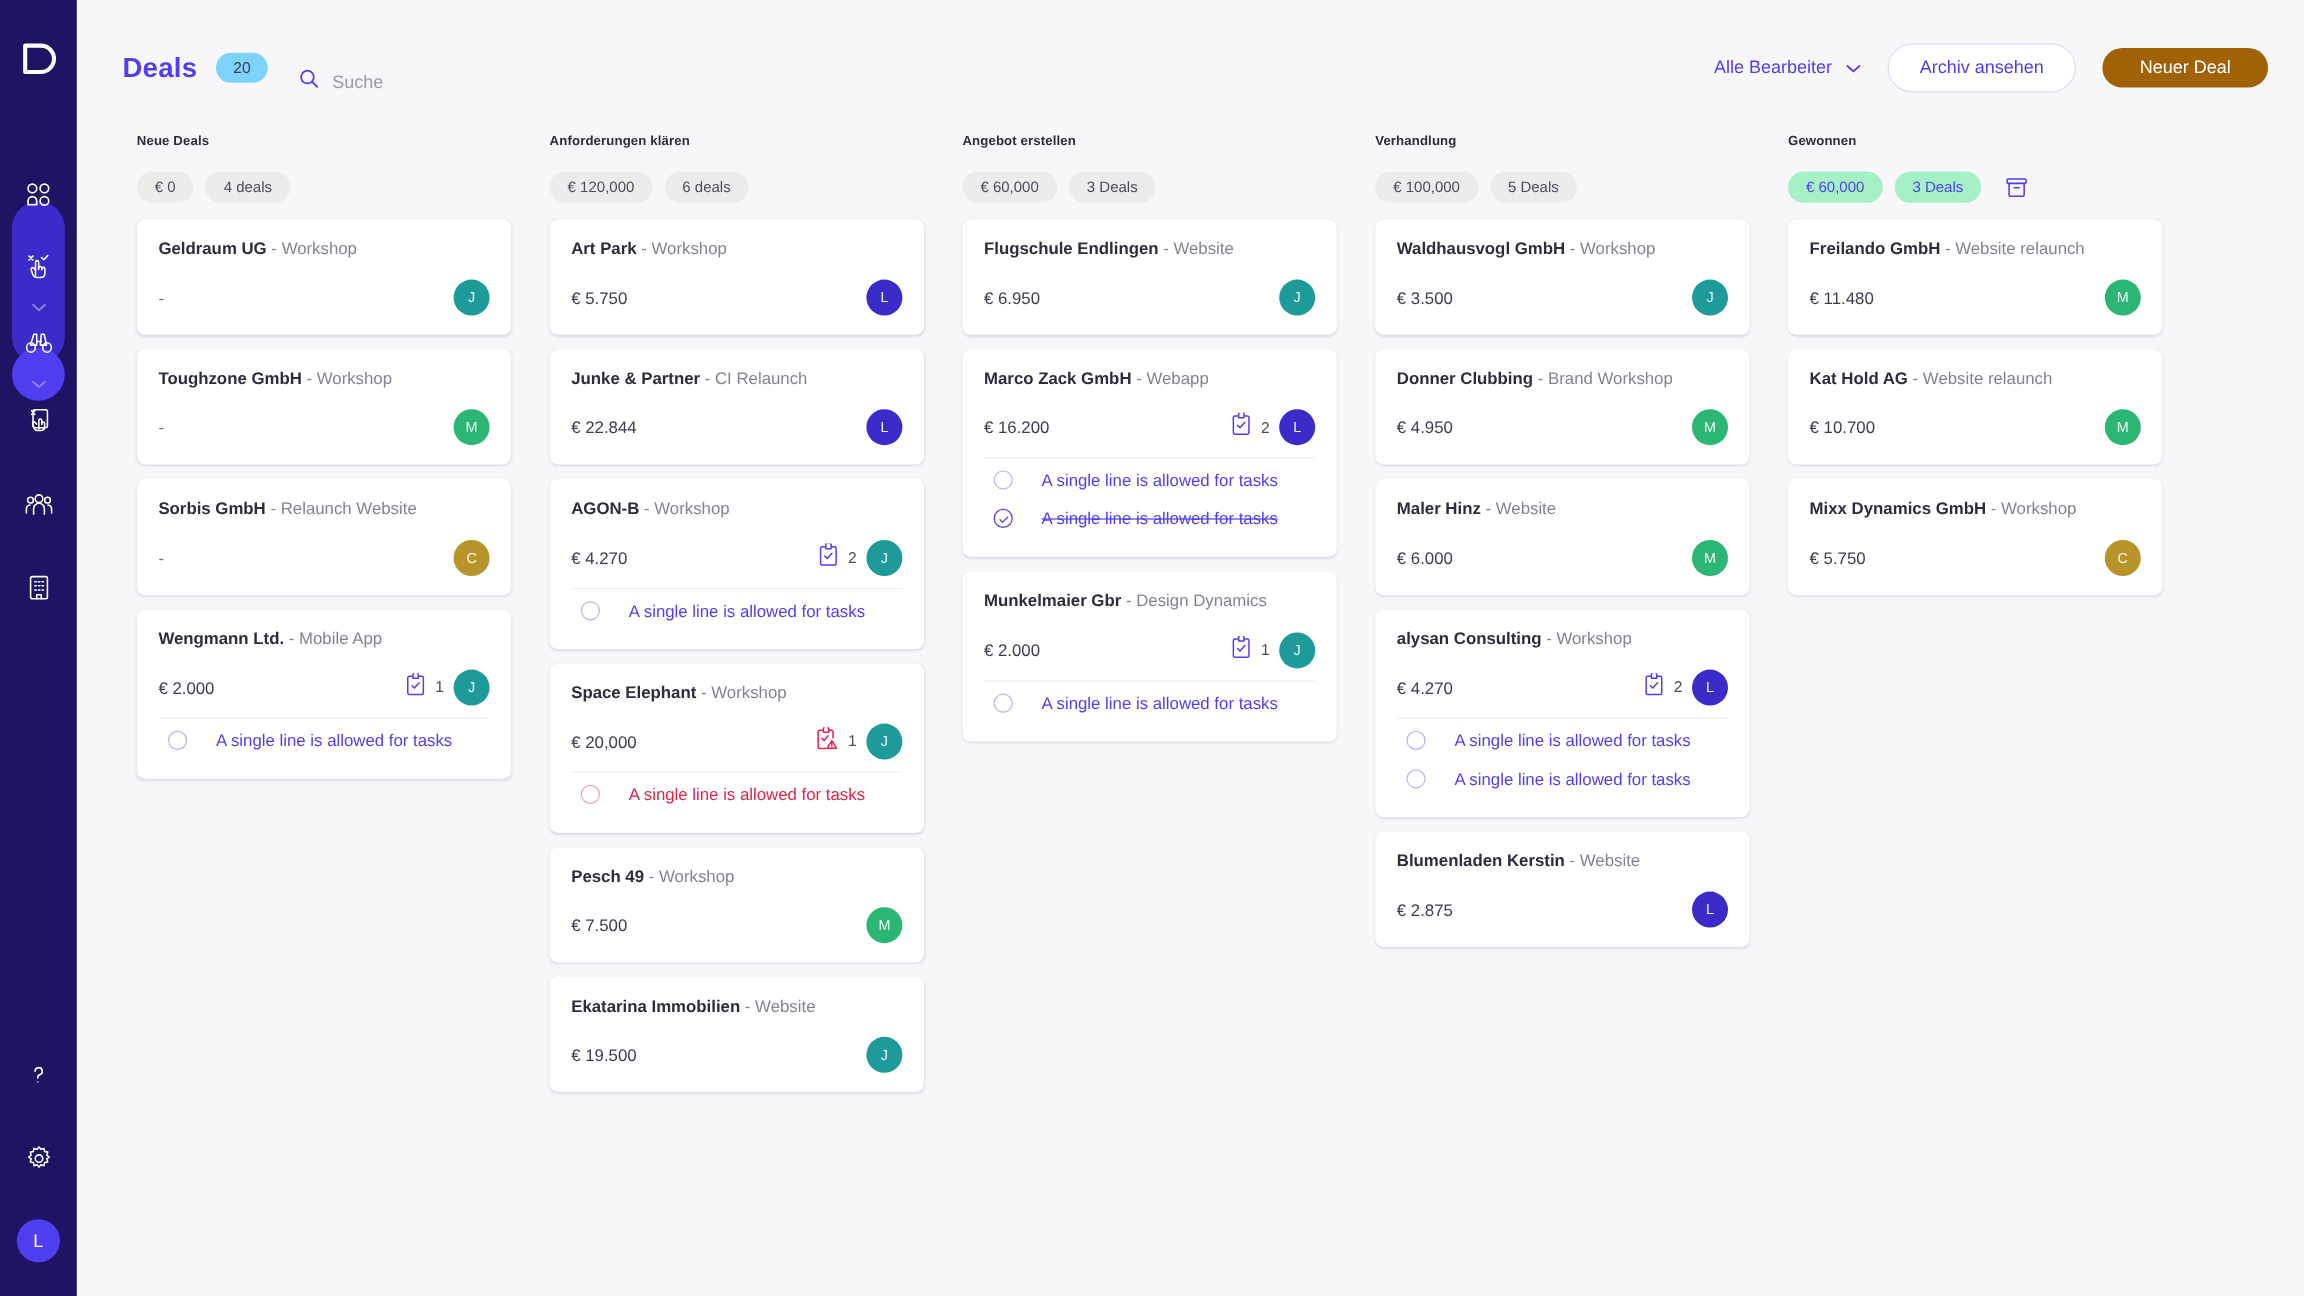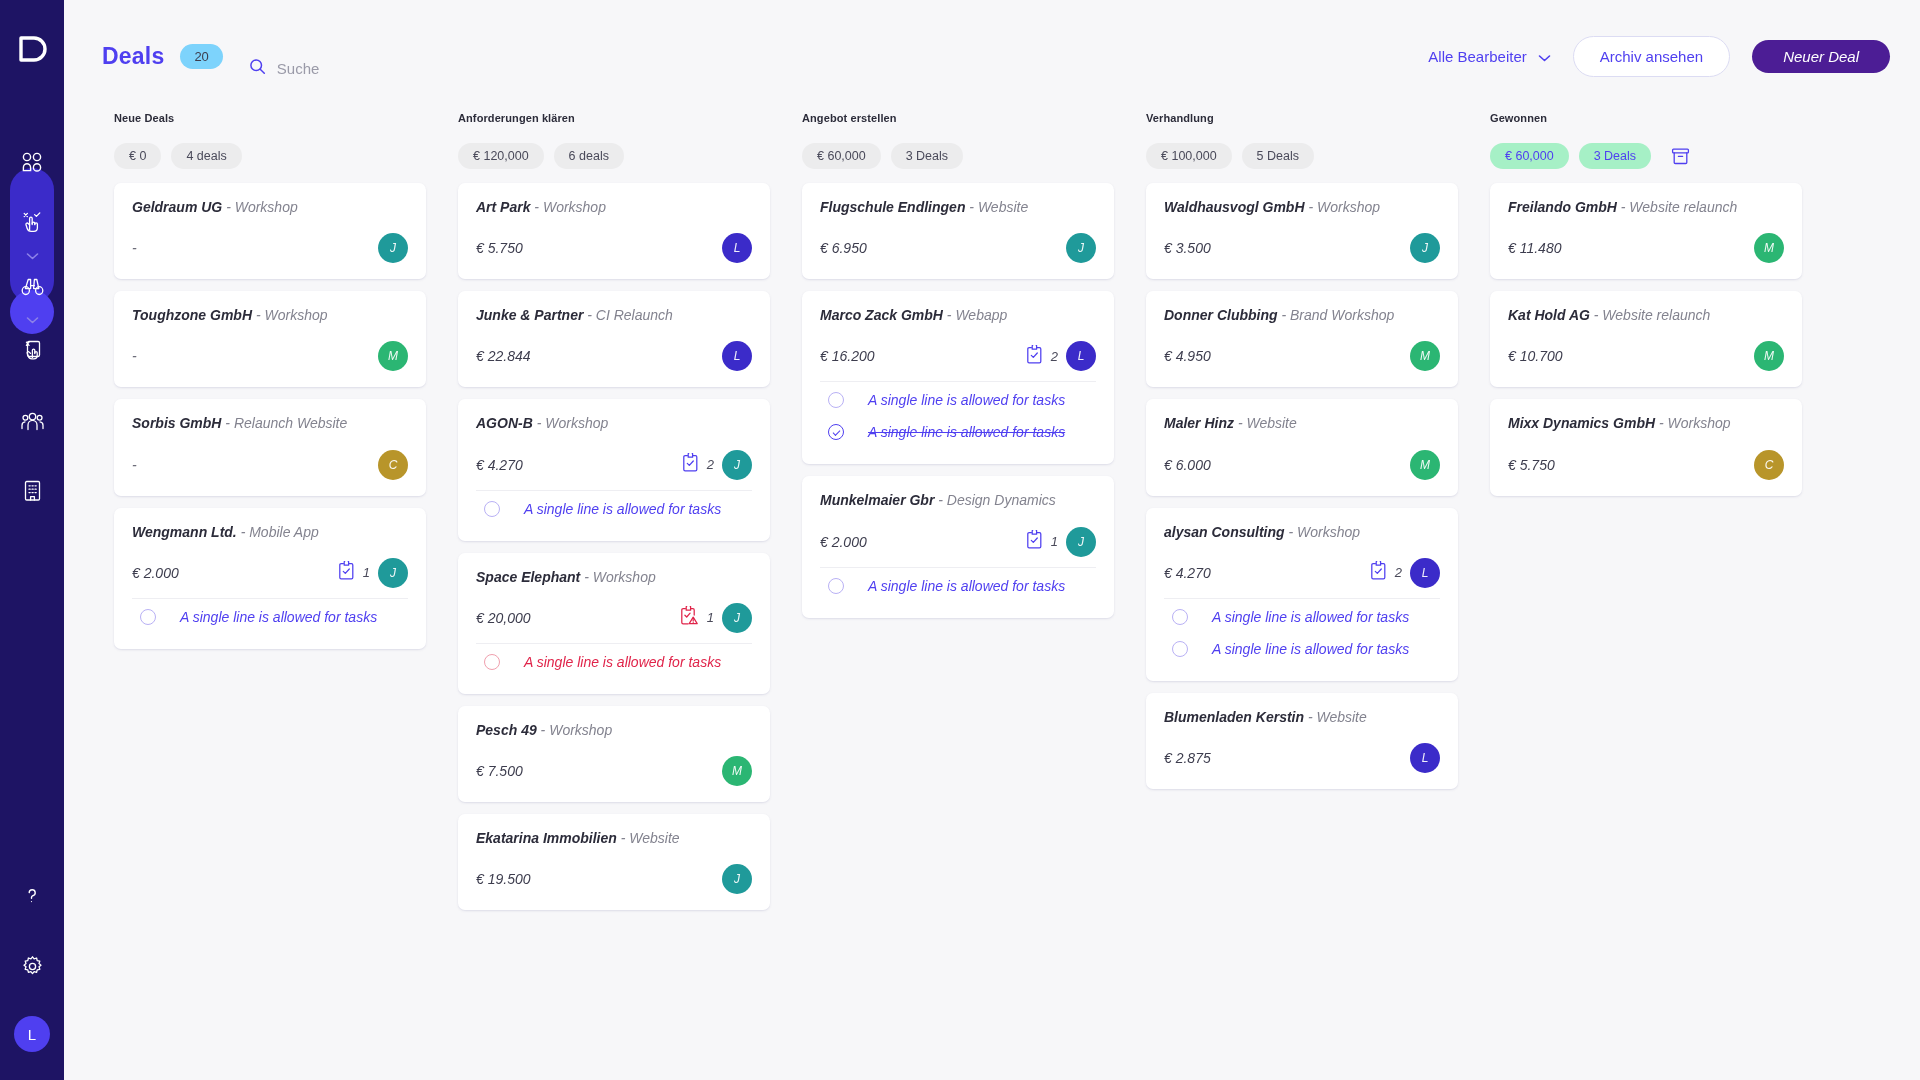--- a/index.html
+++ b/index.html
@@ -81,23 +81,22 @@
   }
   #archive-btn {
     border: 1px solid #dcdcf3; border-radius: 22px;
     padding: 11px 26px; font-size: 15px; color: #4f3ff0;
     background: #fff; cursor: pointer;
     font-family: "Liberation Sans", sans-serif;
   }
   #new-deal-btn {
     border: none; border-radius: 22px;
     padding: 8px 31px; font-size: 15px; color: #fff;
-    background: #4c1d95; cursor: pointer;
+    background: #a16207; cursor: pointer;
     font-family: "Liberation Sans", sans-serif;
-    font-style: italic;
   }
 
   
   #board {
     position: absolute; left: 64px; top: 112px; right: 0; bottom: 0;
     display: flex; padding-left: 50px; gap: 32px;
   }
   .column { width: 312px; flex: 0 0 312px; }
   .col-title {
     font-size: 11px; font-weight: 700; color: #2c2c3a;
@@ -110,21 +109,21 @@
     white-space: nowrap;
   }
   .badge.won { background: #a6f0c6; color: #4f3ff0; }
   .archive-icon-btn {
     width: 26px; height: 26px; display: flex;
     align-items: center; justify-content: center;
     margin-left: 6px; cursor: pointer;
   }
 
   
-  .cards { display: flex; flex-direction: column; gap: 12px; font-style: italic; }
+  .cards { display: flex; flex-direction: column; gap: 12px; }
   .card {
     background: #fff; border-radius: 7px;
     box-shadow: 0 1px 3px rgba(30,20,100,.08), 0 1px 1px rgba(30,20,100,.04);
     padding: 15px 18px 16px 18px;
   }
   .card-title {
     font-size: 14px; color: #2c2c3a; margin-bottom: 17px;
     line-height: 1.3;
   }
   .card-title .co { font-weight: 700; }

